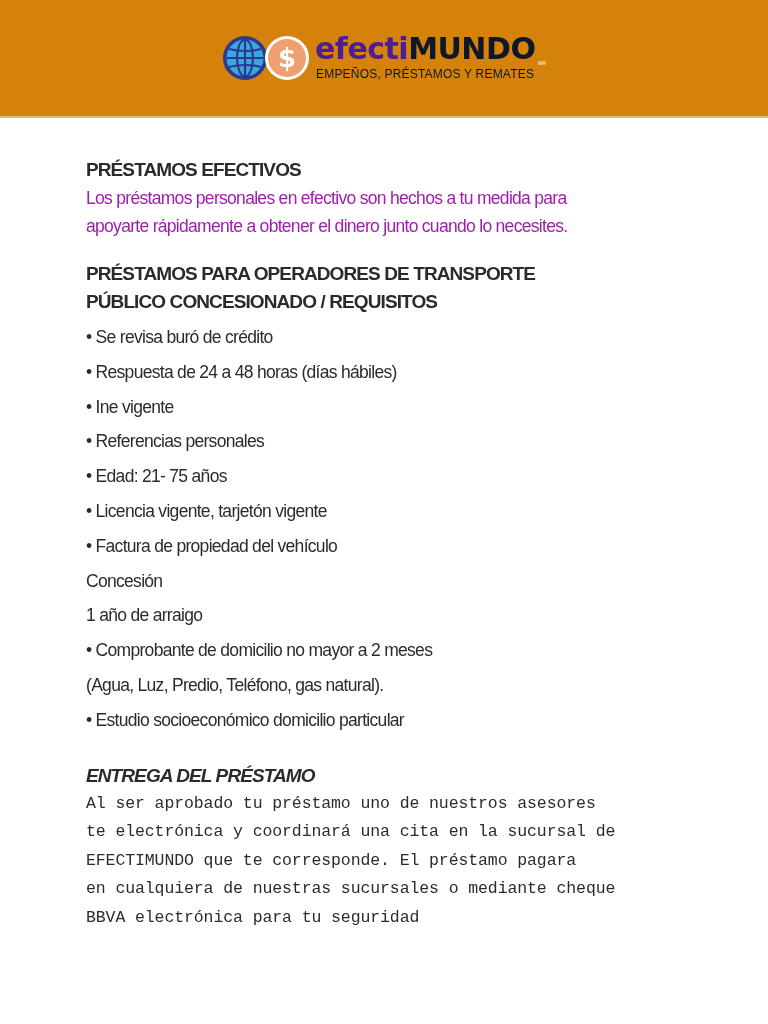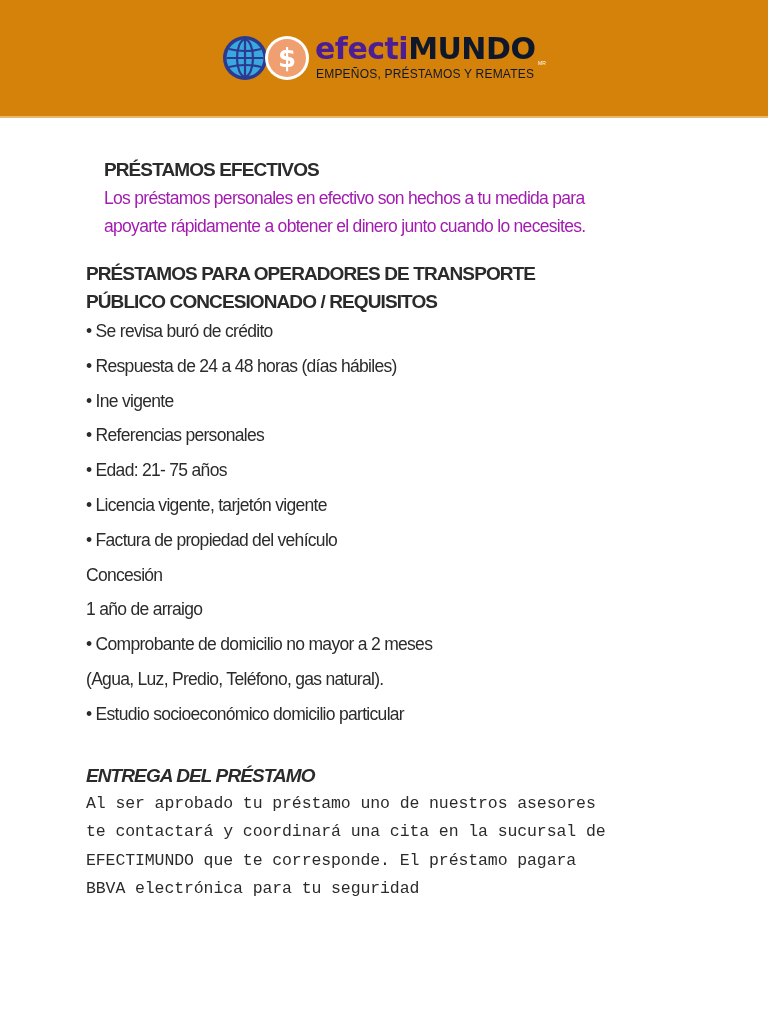--- a/index.html
+++ b/index.html
@@ -32,23 +32,23 @@
 
     .content { position: absolute; left: 86px; top: 156px; width: 620px; }
     .h1 {
       font-family: "Liberation Sans", sans-serif; font-weight: bold;
       font-size: 19px; letter-spacing: -0.9px; line-height: 28px; color: #2b2b2b;
     }
     .p {
       font-family: "Liberation Sans", sans-serif;
       font-size: 17.5px; letter-spacing: -0.7px; line-height: 28px; color: #a21caf;
     }
-    .sec1 { position: absolute; top: 0; margin-left: 18px; }
+    .sec1 { position: absolute; top: 0; }
     .sec2 { position: absolute; top: 104px; }
-    .list { position: absolute; top: 158px; }
+    .list { position: absolute; top: 164px; }
     .list .item {
       font-family: "Liberation Sans", sans-serif;
       font-size: 17.5px; letter-spacing: -0.7px; line-height: 34.8px; height: 34.8px;
       white-space: nowrap; color: #2b2b2b;
     }
     .sec3 { position: absolute; top: 606px; }
     .h1.italic { font-style: italic; }
     .p2 {
       font-family: Liberation Mono, monospace;
       font-size: 16.5px; line-height: 28.4px; color: #2b2b2b; letter-spacing: -0.1px;
@@ -108,18 +108,19 @@
     <div class="item">Concesión</div>
     <div class="item">1 año de arraigo</div>
     <div class="item">• Comprobante de domicilio no mayor a 2 meses</div>
     <div class="item">(Agua, Luz, Predio, Teléfono, gas natural).</div>
     <div class="item">• Estudio socioeconómico domicilio particular</div>
   </div>
 
   <div class="sec3">
     <div class="h1 italic">ENTREGA DEL PRÉSTAMO</div>
     <div class="p2">Al ser aprobado tu préstamo uno de nuestros asesores</div>
-    <div class="p2">te contactará y coordinará una cita en la sucursal de</div>
+    <div class="p2">te electrónica y coordinará una cita en la sucursal de</div>
     <div class="p2">EFECTIMUNDO que te corresponde. El préstamo pagara</div>
+    <div class="p2">en cualquiera de nuestras sucursales o mediante cheque</div>
     <div class="p2">BBVA electrónica para tu seguridad</div>
   </div>
 
 </div>
 
 </body></html>

